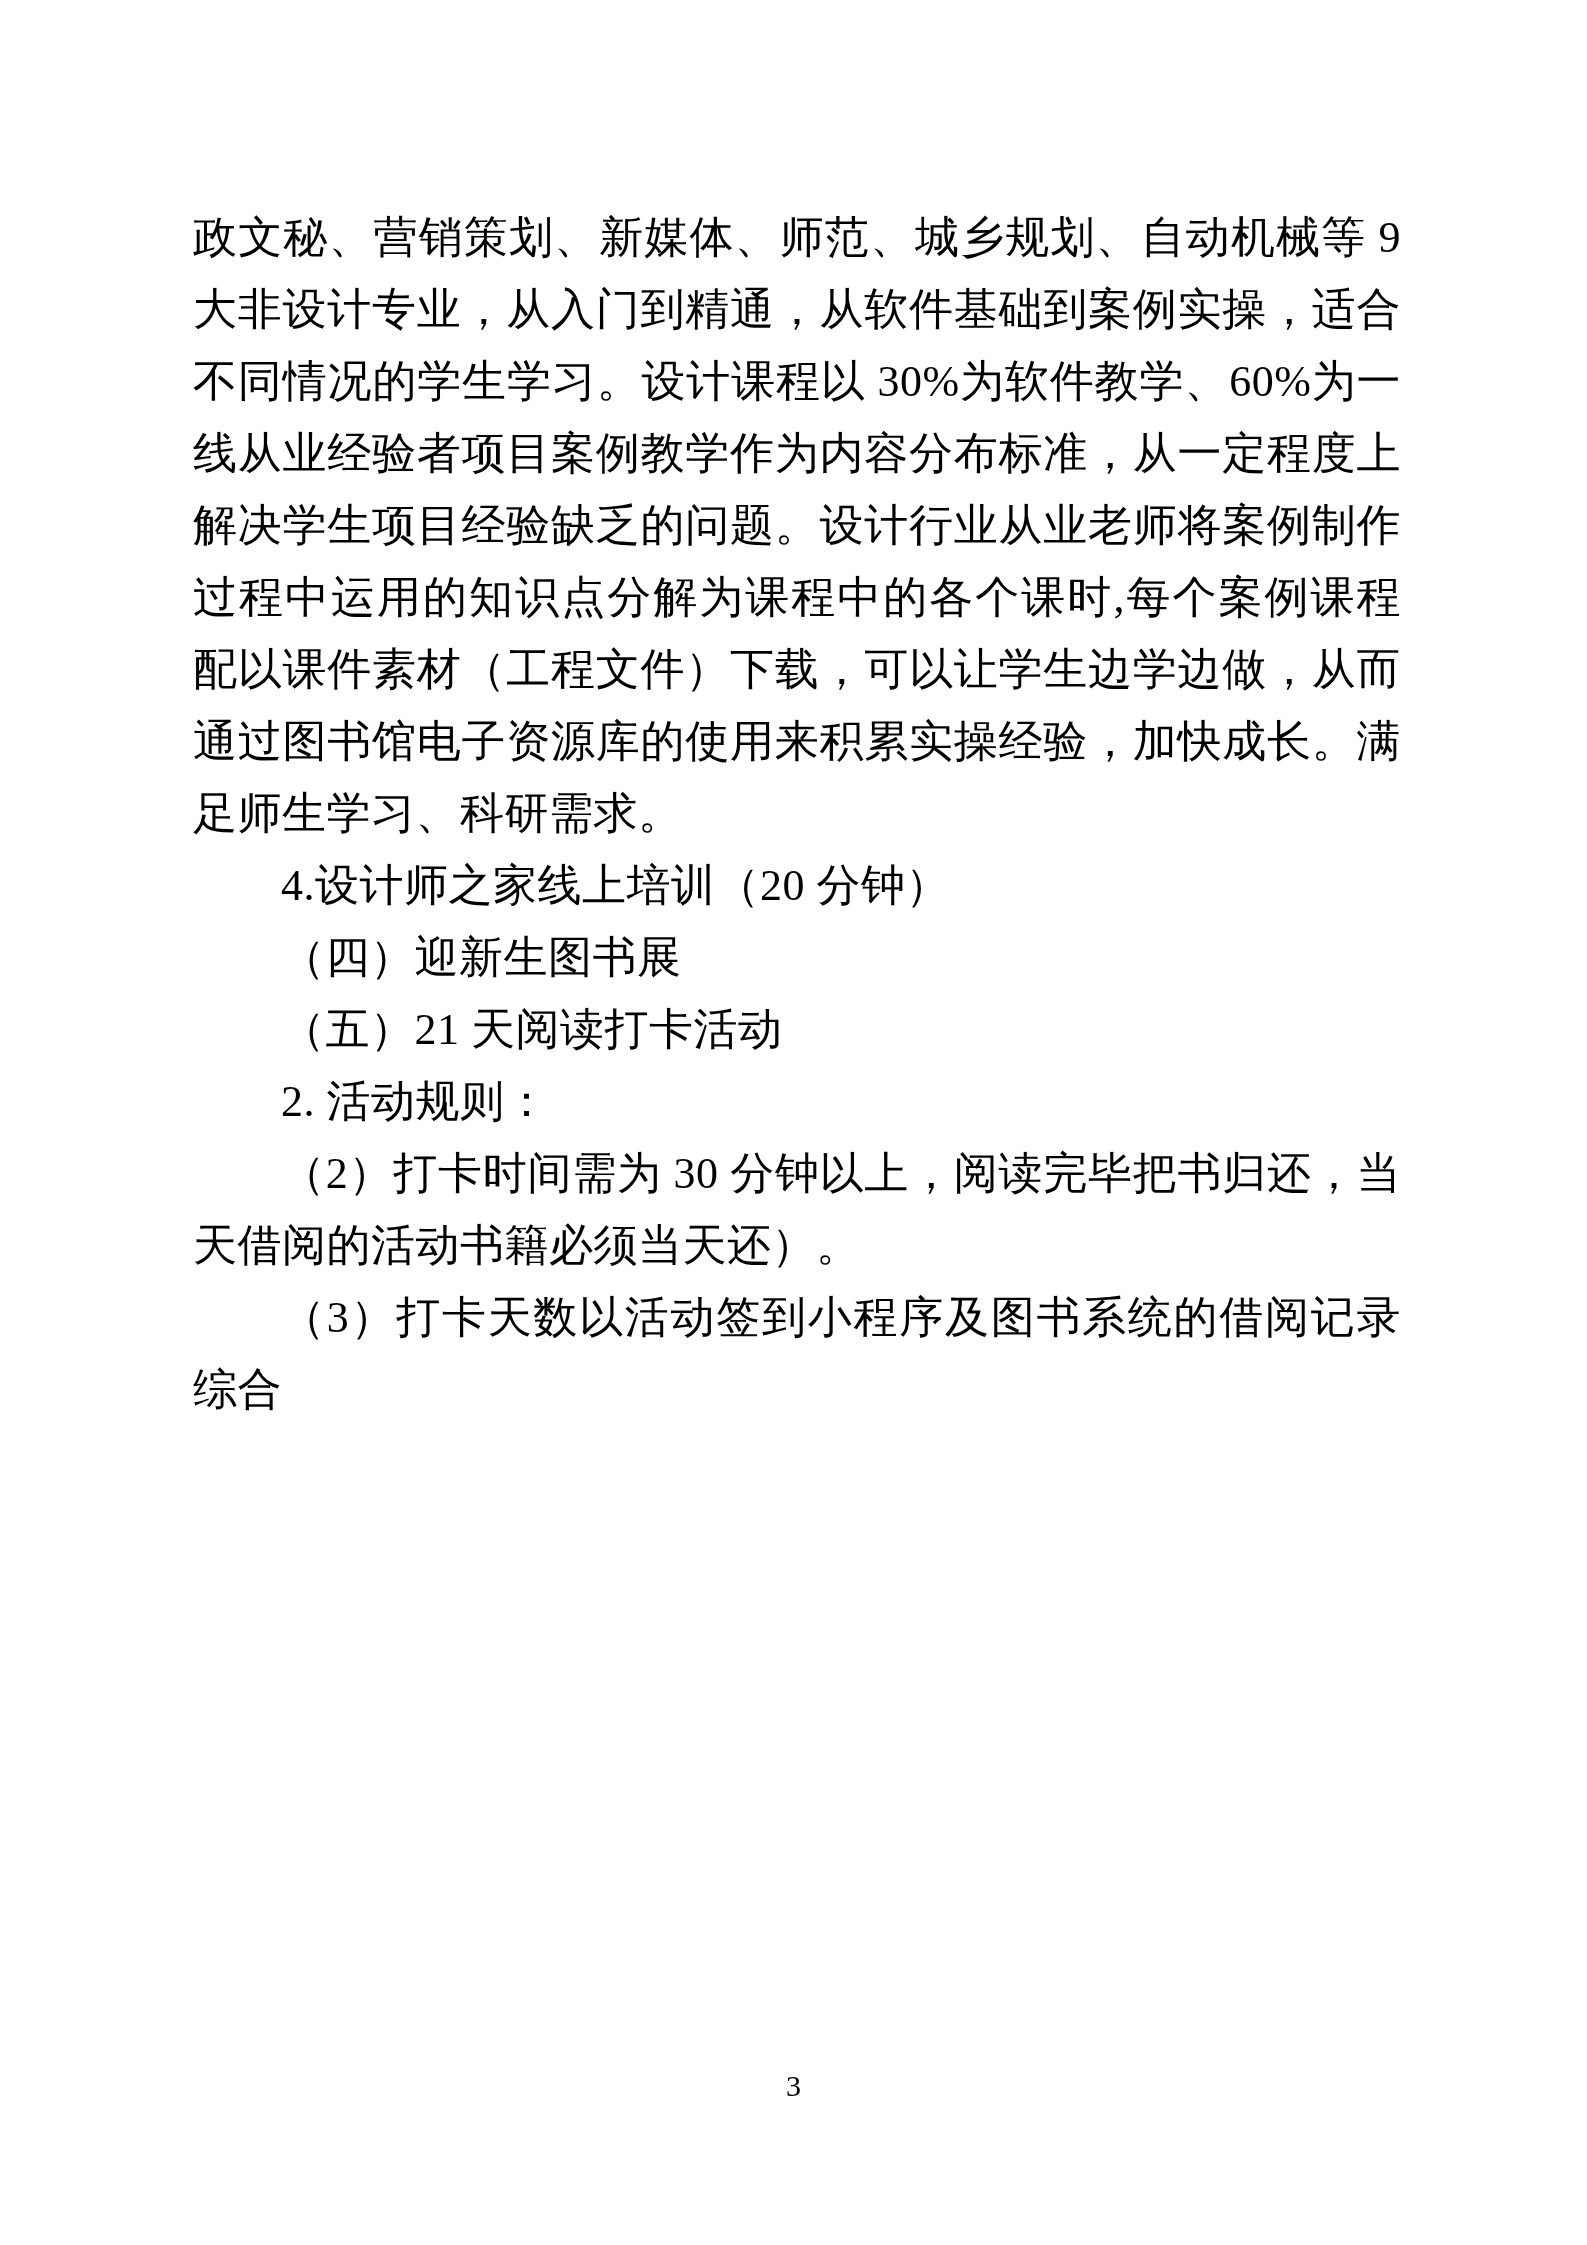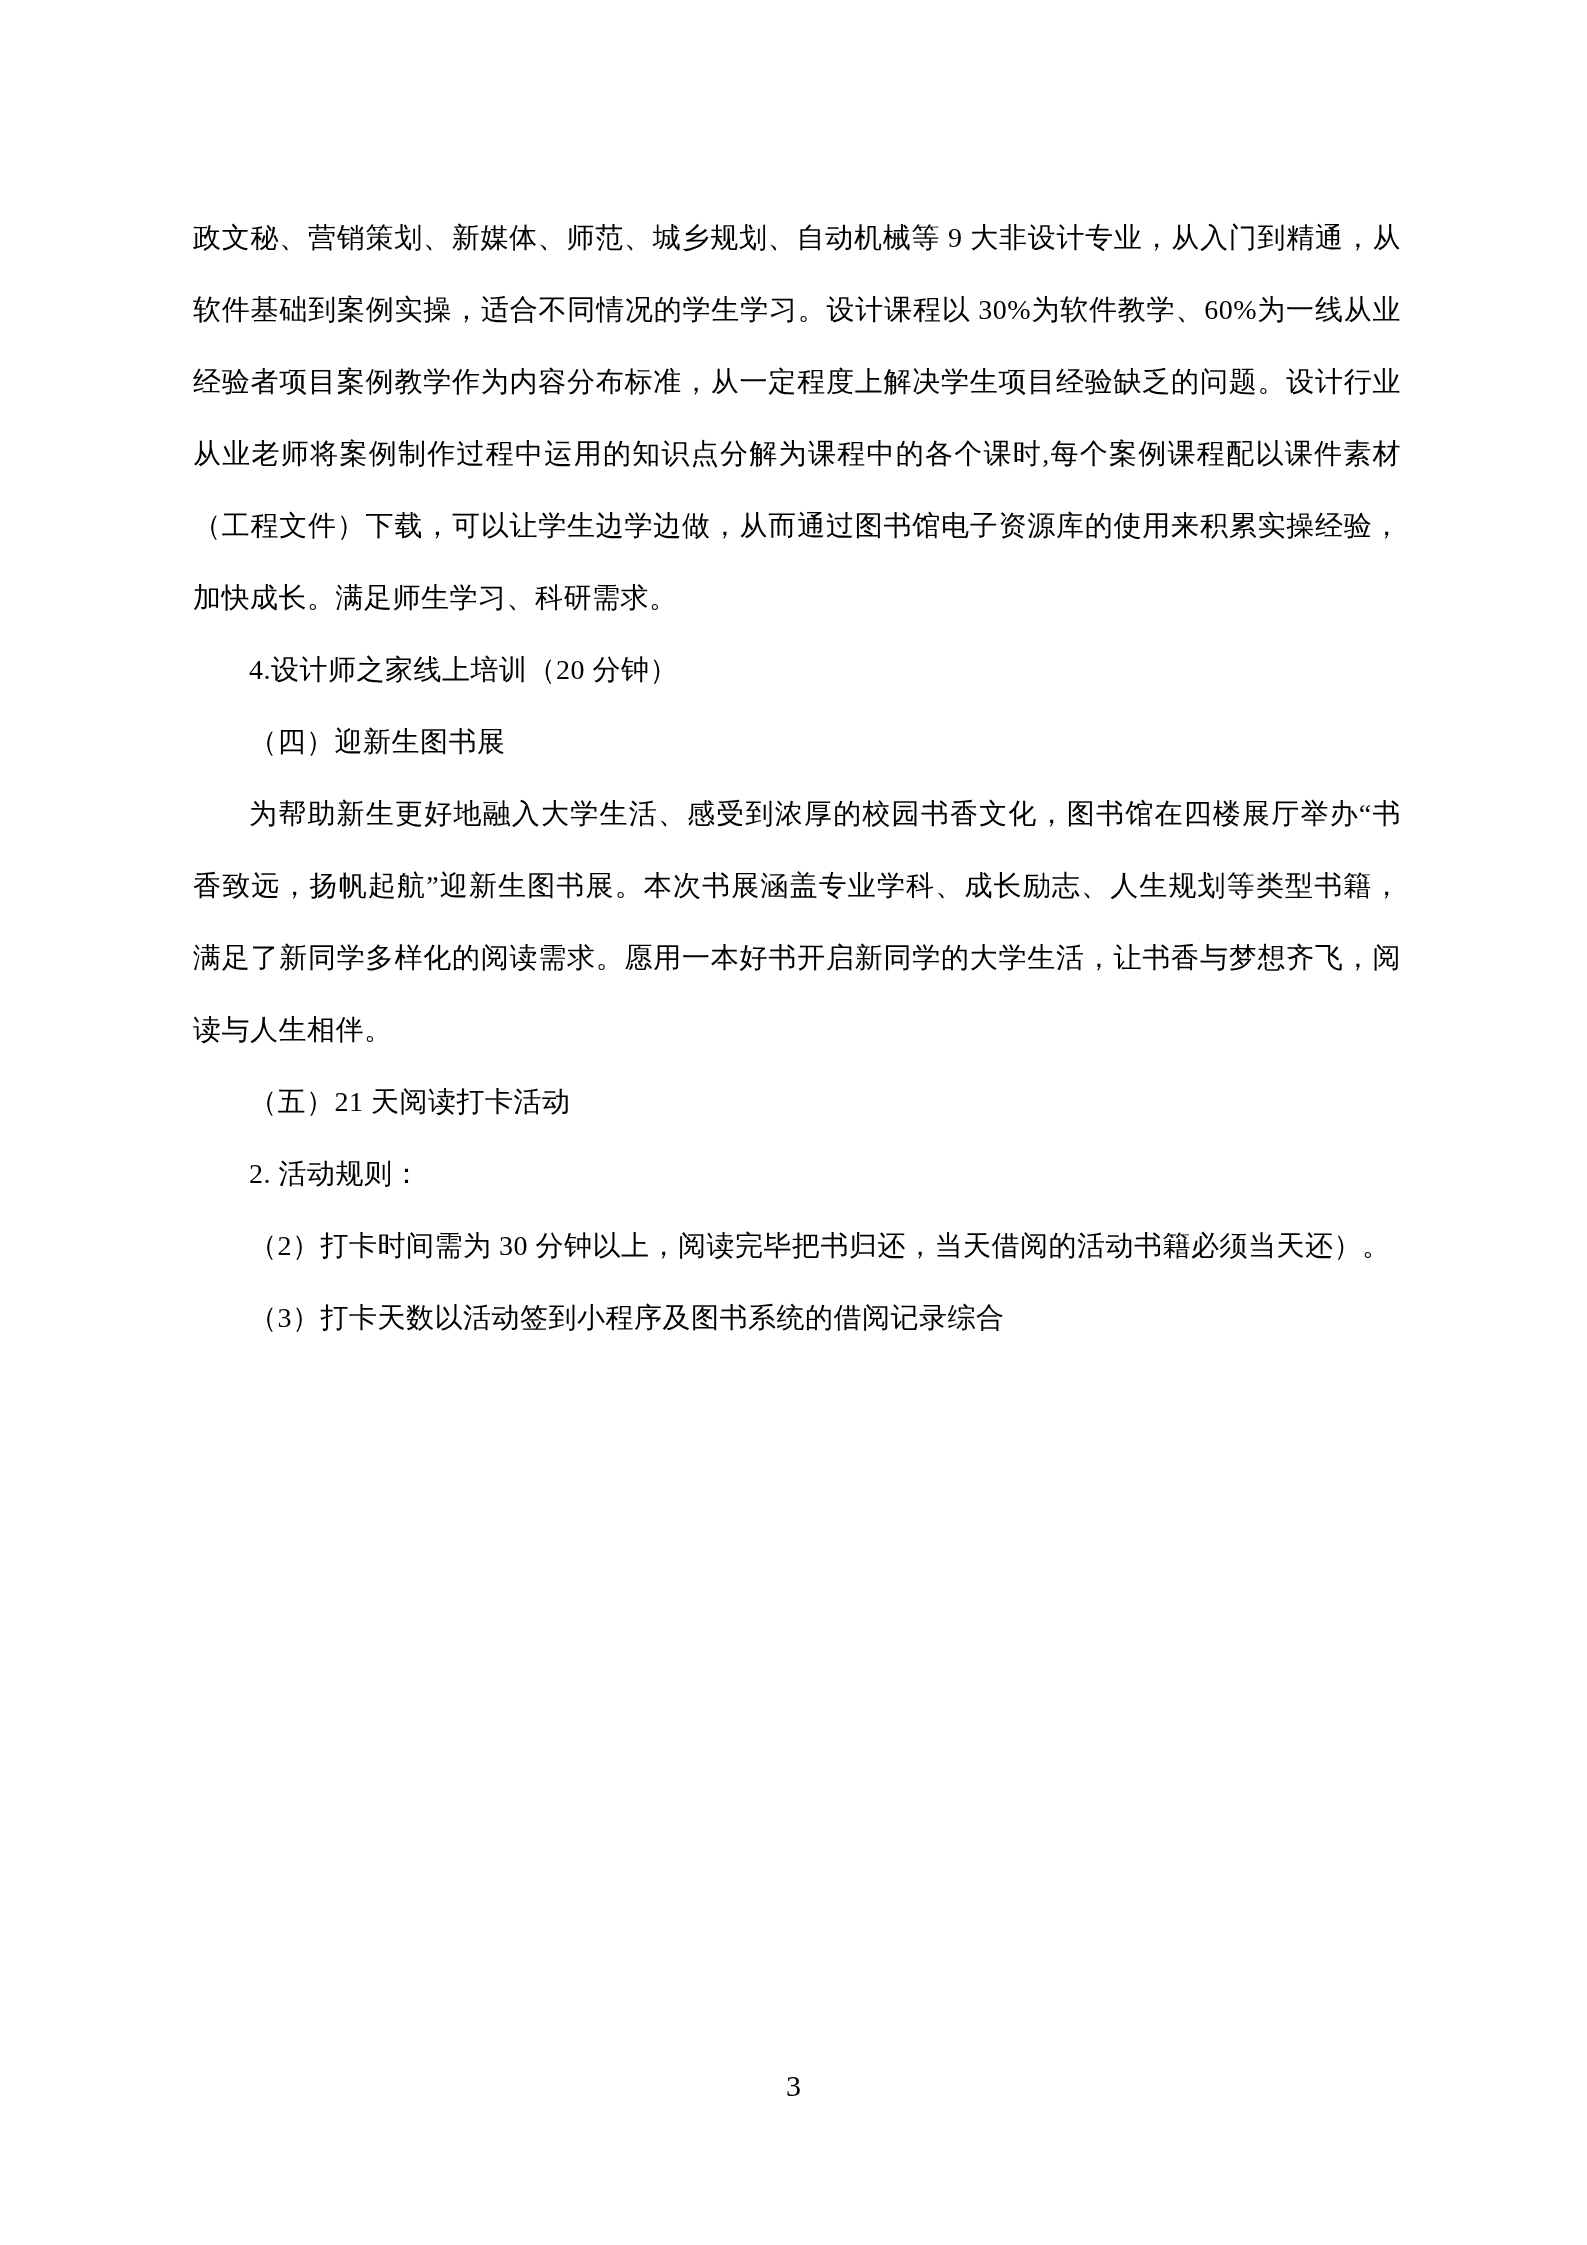--- a/index.html
+++ b/index.html
@@ -10,21 +10,21 @@
     background: #ffffff;
     color: #000000;
     font-family: "Liberation Serif", "DejaVu Serif", serif;
     overflow: hidden;
   }
   .content {
     position: absolute;
     left: 193px;
     top: 202px;
     width: 1208px;
-    font-size: 28px;
+    font-size: 44px;
     line-height: 72px;
     text-align: justify;
     letter-spacing: 0.5px;
   }
   .content p {
     margin: 0;
     padding: 0;
     text-indent: 2em;
   }
   .content p.noindent { text-indent: 0; }
@@ -44,21 +44,20 @@
   }
 </style>
 </head>
 <body>
 
 <div class="page">
   <main class="content">
     <p class="noindent">政文秘、营销策划、新媒体、师范、城乡规划、自动机械等 9 大非设计专业，从入门到精通，从软件基础到案例实操，适合不同情况的学生学习。设计课程以 30%为软件教学、60%为一线从业经验者项目案例教学作为内容分布标准，从一定程度上解决学生项目经验缺乏的问题。设计行业从业老师将案例制作过程中运用的知识点分解为课程中的各个课时,每个案例课程配以课件素材（工程文件）下载，可以让学生边学边做，从而通过图书馆电子资源库的使用来积累实操经验，加快成长。满足师生学习、科研需求。</p>
     <p>4.设计师之家线上培训（20 分钟）</p>
     <p>（四）迎新生图书展</p>
-    <p>为帮助新生更好地融入大学生活、感受到浓厚的校园书香文化，图书馆在四楼展厅举办“书香致远，扬帆起航”迎新生图书展。本次书展涵盖专业学科、成长励志、人生规划等类型书籍，满足了新同学多样化的阅读需求。愿用一本好书开启新同学的大学生活，让书香与梦想齐飞，阅读与人生相伴。</p>
     <p>（五）21 天阅读打卡活动</p>
     <p>2. 活动规则：</p>
     <p>（2）打卡时间需为 30 分钟以上，阅读完毕把书归还，当天借阅的活动书籍必须当天还）。</p>
     <p>（3）打卡天数以活动签到小程序及图书系统的借阅记录综合</p>
   </main>
 
   <div class="pagenum">3</div>
 </div>
 
 </body></html>

